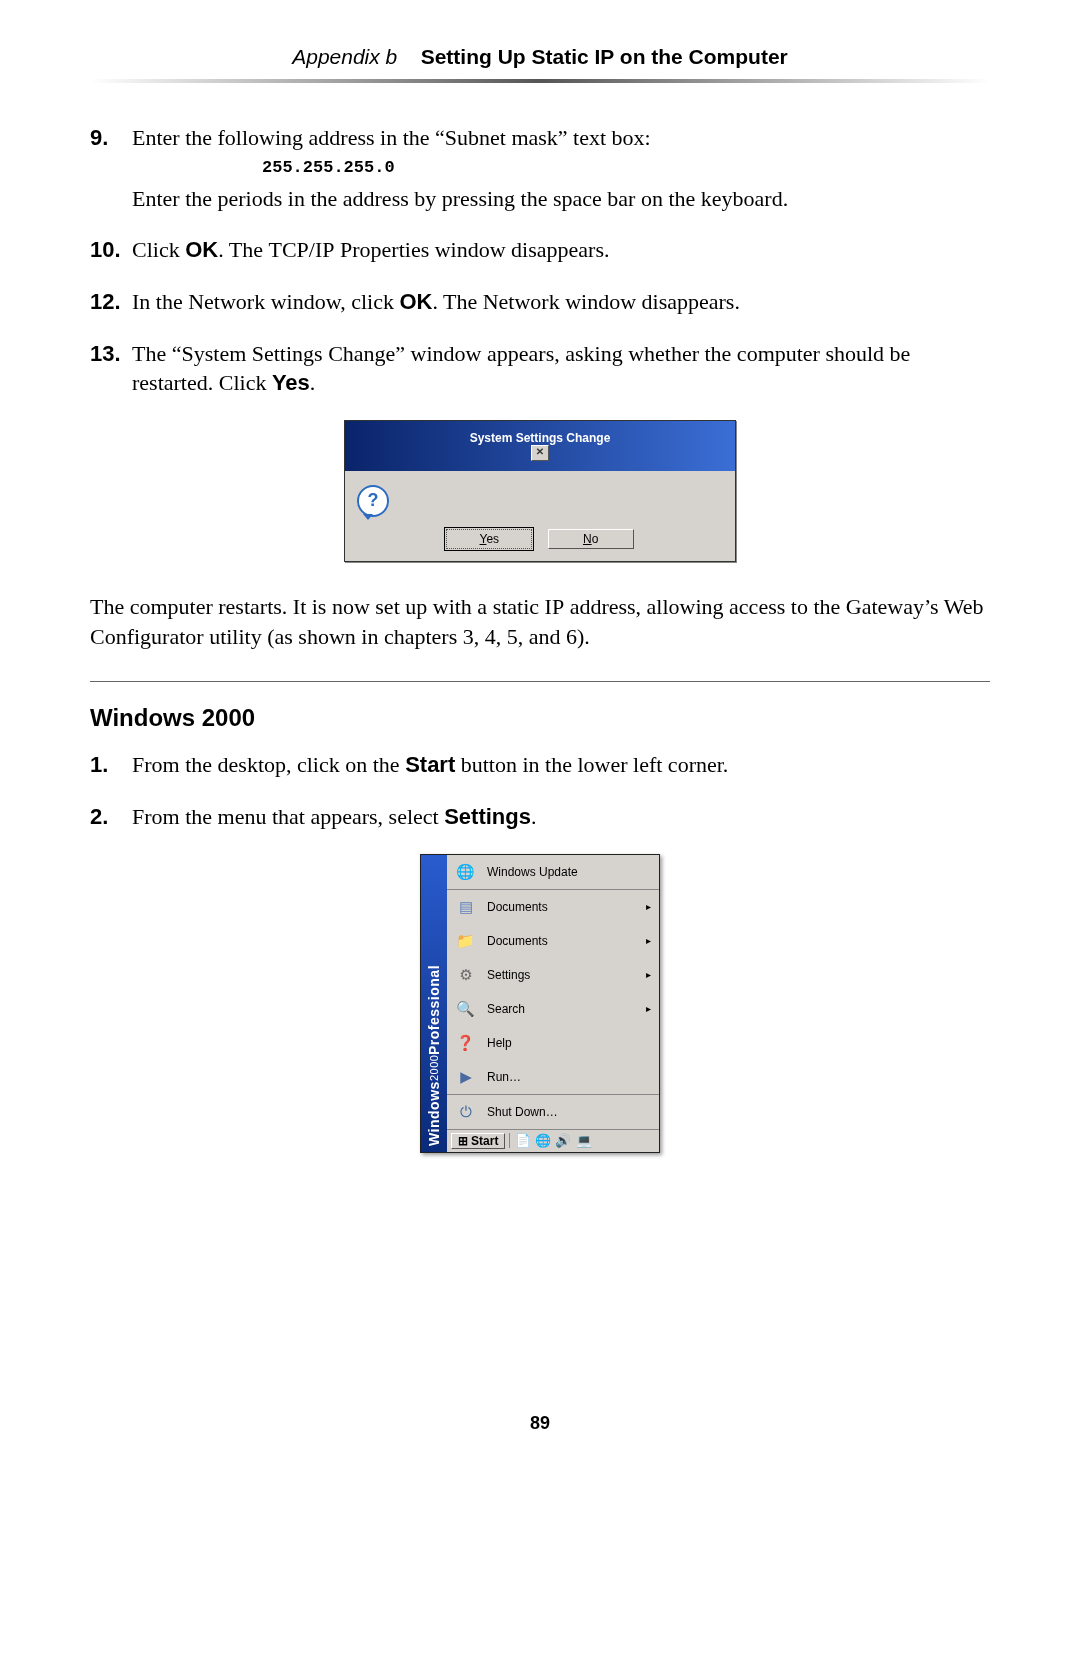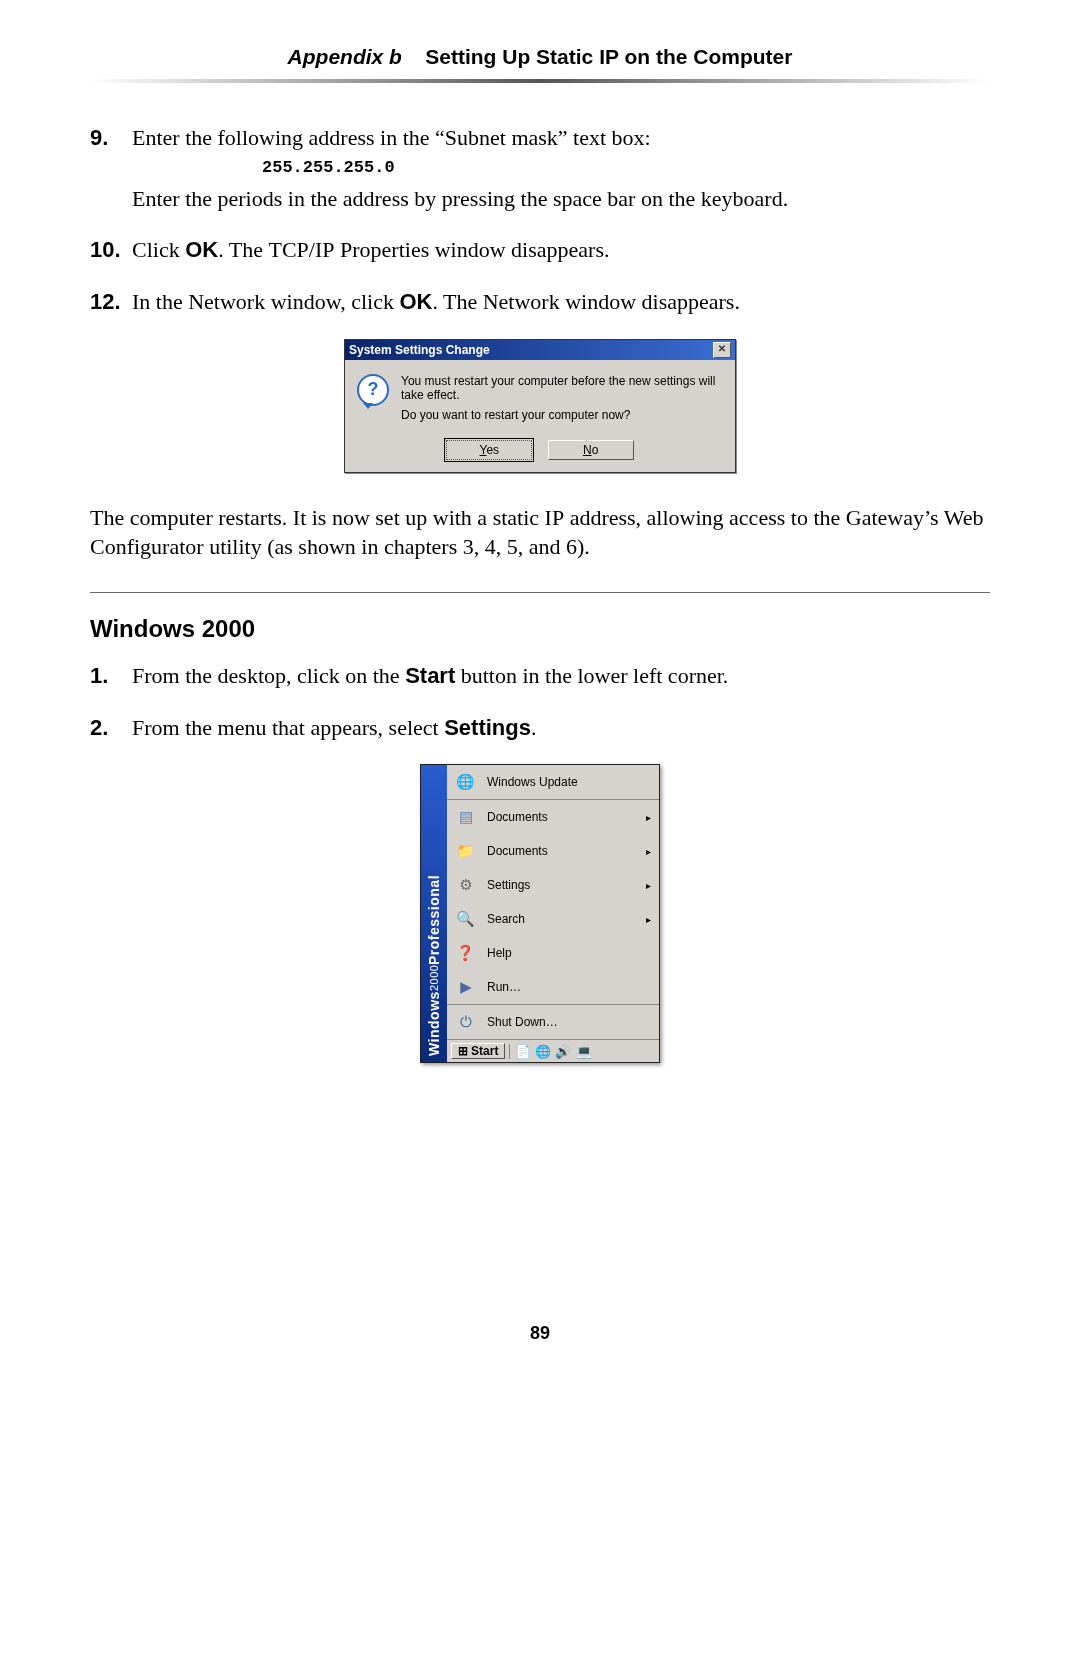--- a/index.html
+++ b/index.html
@@ -17,21 +17,21 @@
   .header-title {
     text-align: center;
     font-family: 'Segoe UI', Arial, sans-serif;
     font-weight: bold;
     font-size: 21px;
     padding-bottom: 10px;
     margin-top: 5px;
   }
   .header-title .ital {
     font-style: italic;
-    font-weight: bold;
+    font-weight: normal;
     margin-top: 36px;
   }
   .header-rule {
     height: 4px;
     background: linear-gradient(to right, #fff 0%, #777 40%, #555 50%, #777 60%, #fff 100%);
     border-radius: 2px;
     margin-bottom: 40px;
   }
   .step {
     display: flex;
@@ -89,26 +89,27 @@
     width: 390px;
     border: 1px solid #333;
     background: #d6d3ce;
     font-family: Tahoma, Arial, sans-serif;
     font-size: 12px;
     box-shadow: 1px 1px 0 #888;
   }
   .titlebar {
     background: linear-gradient(to right, #0a246a, #3b6ed5);
     color: #fff;
-    padding: 2px 4px;
+    padding: 10px 4px;
     font-weight: bold;
     display: flex;
     justify-content: space-between;
     align-items: center;
     font-size: 12px;
+    flex-direction: column;
   }
   .closebtn {
     width: 16px;
     height: 14px;
     background: #d6d3ce;
     border: 1px solid #fff;
     border-right-color: #555;
     border-bottom-color: #555;
     color: #333;
     font-size: 10px;
@@ -304,34 +305,36 @@
   </div>
 
 
   <div class="step">
     <div class="step-num">12.</div>
     <div class="step-body">
       <span>In the Network window, click </span><span class="bold-sans">OK</span><span>. The Network window disappears.</span>
     </div>
   </div>
 
+  <div class="step">
+    <div class="step-num">13.</div>
+    <div class="step-body">
+      <span>The “System Settings Change” window appears, asking whether the computer should be restarted. Click </span><span class="bold-sans">Yes</span><span>.</span>
+    </div>
+  </div>
 
   <div class="dialog-wrap">
     <div class="win-dialog">
       <div class="titlebar">
         <span>System Settings Change</span>
         <span class="closebtn">✕</span>
       </div>
       <div class="dlg-body">
         <div class="dlg-row">
           <div class="q-icon">?</div>
-          <div class="dlg-text">
-            <p>You must restart your computer before the new settings will take effect.</p>
-            <p>Do you want to restart your computer now?</p>
-          </div>
         </div>
         <div class="dlg-buttons">
           <span class="win-btn default"><span class="u">Y</span><span>es</span></span>
           <span class="win-btn"><span class="u">N</span><span>o</span></span>
         </div>
       </div>
     </div>
   </div>
 
   <div class="after-steps">

